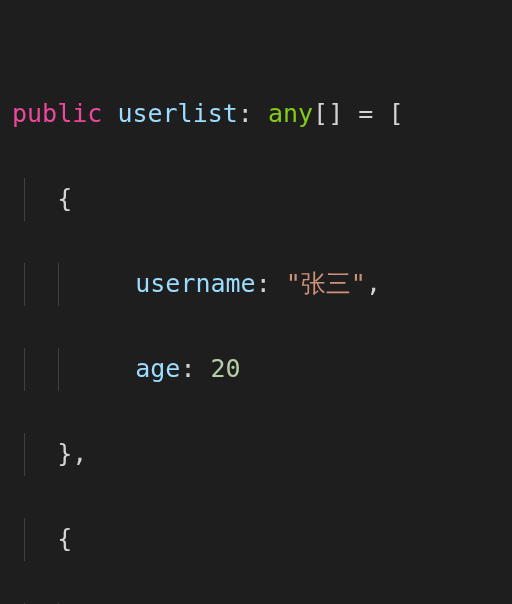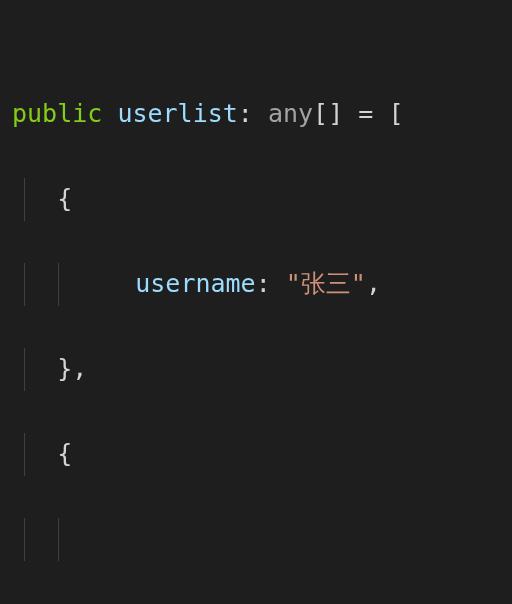--- a/index.html
+++ b/index.html
@@ -26,36 +26,37 @@
   }
   .indent-guide {
     position: absolute;
     top: 0;
     bottom: 0;
     width: 1px;
     background: #404040;
   }
   .ig1 { left: 12px; }
   .ig2 { left: 46px; }
-  .tok-keyword   { color: #84cc16; }
+  .tok-keyword   { color: #ec4899; }
   .tok-ident     { color: #9cdcfe; }
-  .tok-type      { color: #a3a3a3; }
+  .tok-type      { color: #84cc16; }
   .tok-punct     { color: #d4d4d4; }
   .tok-prop      { color: #9cdcfe; margin-left: 48px; }
   .tok-string    { color: #ce9178; }
   .tok-number    { color: #b5cea8; }
 </style>
 </head>
 <body>
 
 <div class="editor">
 
 <div class="line"><span class="tok-keyword">public</span> <span class="tok-ident">userlist</span><span class="tok-punct">:</span> <span class="tok-type">any</span><span class="tok-punct">[]</span> <span class="tok-punct">=</span> <span class="tok-punct">[</span></div>
 <div class="line"><span class="indent-guide ig1"></span>   <span class="tok-punct">{</span></div>
 <div class="line"><span class="indent-guide ig1"></span><span class="indent-guide ig2"></span>     <span class="tok-prop">username</span><span class="tok-punct">:</span> <span class="tok-string">"张三"</span><span class="tok-punct">,</span></div>
+<div class="line"><span class="indent-guide ig1"></span><span class="indent-guide ig2"></span>     <span class="tok-prop">age</span><span class="tok-punct">:</span> <span class="tok-number">20</span></div>
 <div class="line"><span class="indent-guide ig1"></span>   <span class="tok-punct">}</span><span class="tok-punct">,</span></div>
 <div class="line"><span class="indent-guide ig1"></span>   <span class="tok-punct">{</span></div>
 <div class="line"><span class="indent-guide ig1"></span><span class="indent-guide ig2"></span>      </div>
 
 
 
 
 
 
 

